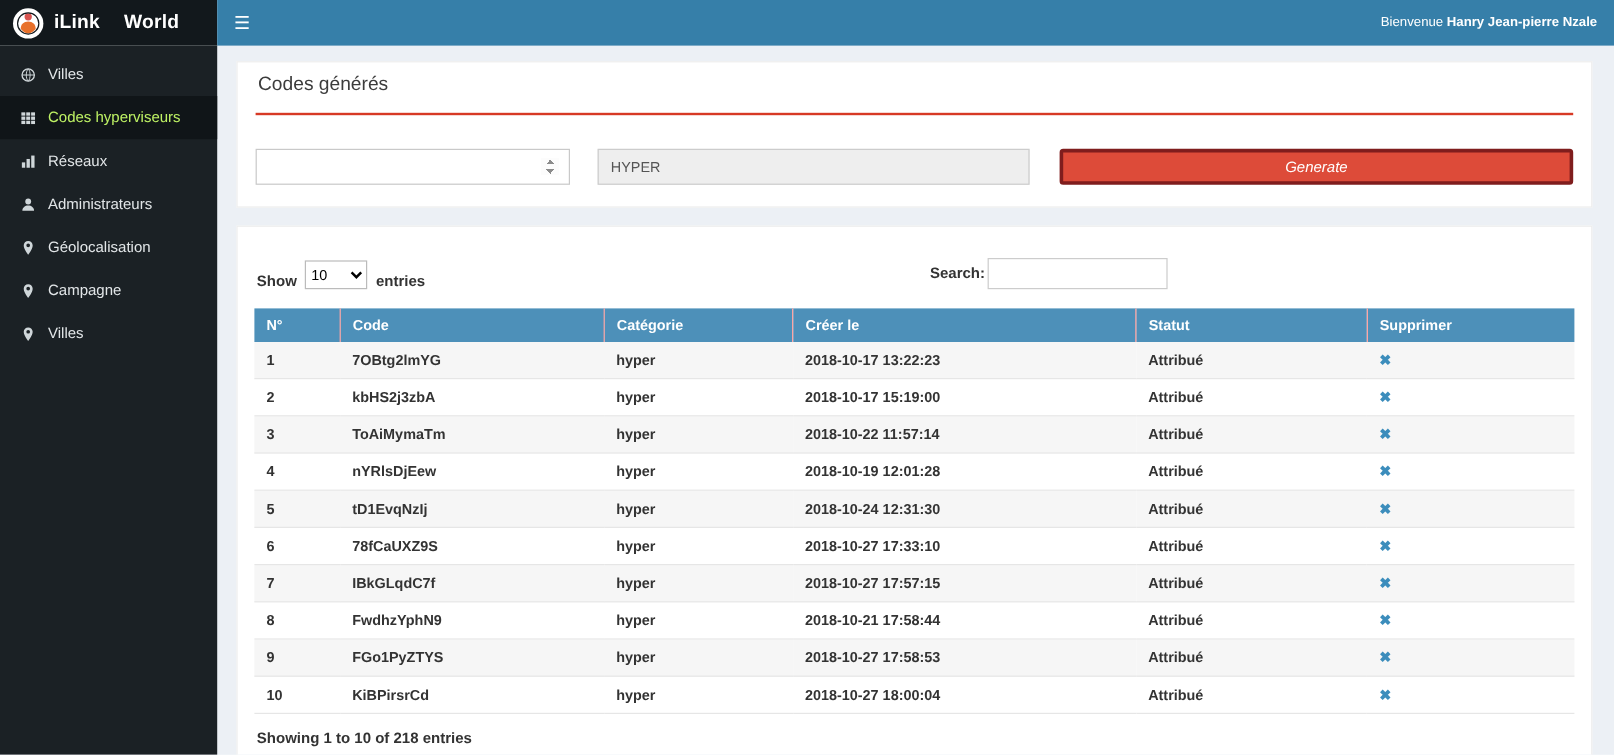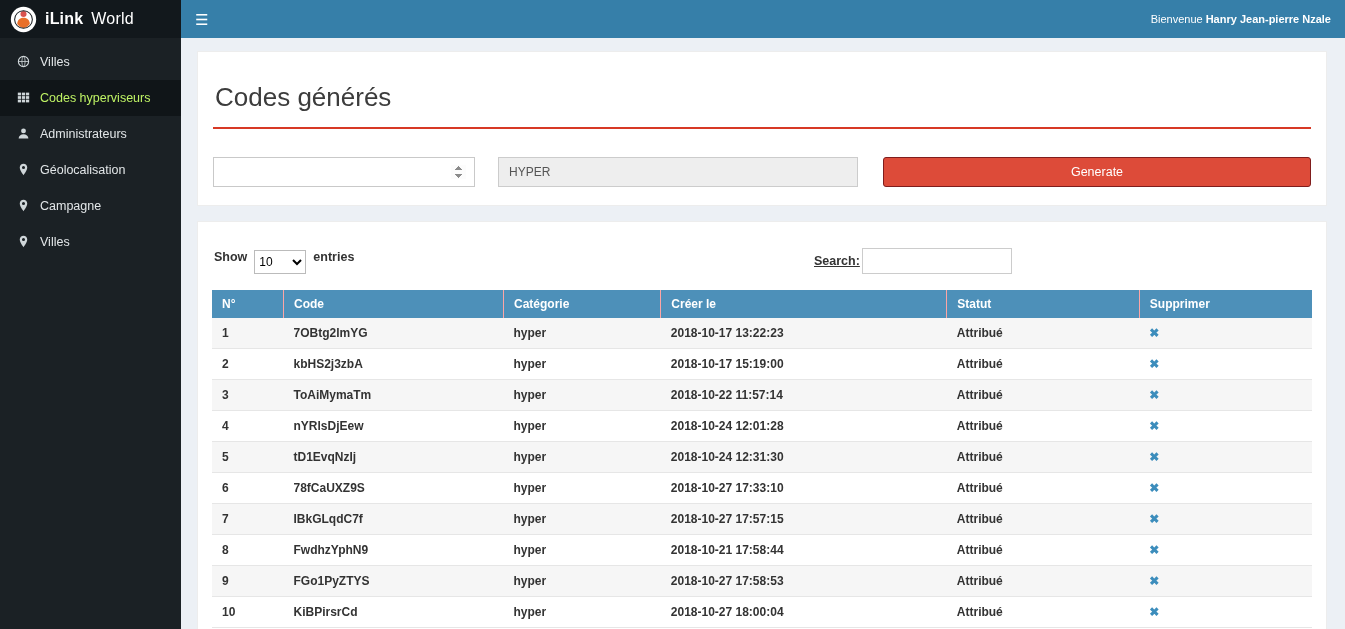--- a/index.html
+++ b/index.html
@@ -13,85 +13,86 @@
   
   .topbar { display: flex; height: 38px; }
   .brand {
     width: 181px; background: #12181c; color: #fff;
     display: flex; align-items: center; gap: 8px; padding-left: 10px;
     flex-shrink: 0;
   }
   .logo-circle { width: 27px; height: 27px; display: inline-flex; }
   .brand-text { font-size: 16px; letter-spacing: .2px; white-space: nowrap; }
   .brand-bold { font-weight: 700; margin-top: 44px; }
-  .brand-light { font-weight: 400; margin-left: 8px; }
+  .brand-light { font-weight: 700; margin-left: 20px; }
   .topbar-main {
     flex: 1; background: #367fa9; display: flex; align-items: center;
     justify-content: space-between; padding: 0 14px; color: #fff;
   }
   .hamburger { font-size: 15px; cursor: pointer; line-height: 1; }
   .welcome { font-size: 11px; }
   .welcome b { margin-left: 3px; }
 
   
   .layout { display: flex; height: 591px; }
   .sidebar {
     width: 181px; background: #1b2125; padding-top: 6px; flex-shrink: 0;
   }
   .side-item {
-    display: flex; gap: 10px;
+    display: flex; align-items: center; gap: 10px;
     padding: 11px 16px; color: #e2e6e8; font-size: 12.5px;
     cursor: pointer; text-decoration: none;
   }
   .side-item.active { background: #101518; color: #bef264; }
   .side-icon { width: 14px; display: inline-flex; justify-content: center; color: #cfd6d9; }
   .side-icon svg { display: block; }
 
   .content { flex: 1; padding: 13px 18px 0 16px; overflow: hidden; }
 
   
   .panel { background: #fff; border: 1px solid #ededed; }
   .form-panel { padding: 10px 15px 18px; margin-bottom: 15px; }
-  .page-title { font-size: 26px; font-weight: 400; color: #3c3c3c; margin: 20px 0 14px 2px; }
+  .page-title { font-size: 16px; font-weight: 400; color: #3c3c3c; margin: 0 0 14px 2px; }
   .red-hr { border: none; border-top: 2px solid #d73925; margin: 0; }
   .form-row { display: flex; align-items: center; margin-top: 28px; }
   .qty-input {
     width: 262px; height: 30px; border: 1px solid #c9c9c9; padding: 4px 8px;
     font-size: 13px; font-family: "Liberation Sans", sans-serif; outline: none;
   }
   input[type=number]::-webkit-inner-spin-button { opacity: 1; }
   .cat-input {
     width: 360px; height: 30px; background: #eee; border: 1px solid #ccc;
     color: #555; padding: 4px 10px; font-size: 12px; margin-left: 23px;
     font-family: "Liberation Sans", sans-serif;
   }
   .generate-btn {
     flex: 1; height: 30px; margin-left: 25px;
-    background: #dd4b39; border: 1px solid #7f1d1d; color: #fff;
+    background: #dd4b39; border: 3px solid #7f1d1d; color: #fff;
     font-size: 12.5px; border-radius: 3px; cursor: pointer;
     font-family: "Liberation Sans", sans-serif;
+    font-style: italic;
   }
 
   .table-panel { padding: 12px 14px 8px; }
 
   
   .table-controls { position: relative; height: 30px; margin: 14px 0 12px; }
   .show-group {
     position: absolute; left: 2px; top: 2px;
-    display: flex; align-items: flex-start; gap: 7px;
+    display: flex; align-items: flex-end; gap: 7px;
     font-size: 12.5px; font-weight: 700; color: #333;
   }
   .page-size-select {
     width: 52px; height: 24px; font-size: 12px; border: 1px solid #bbb;
     font-family: "Liberation Sans", sans-serif; background: #fff;
   }
   .search-group {
-    position: absolute; left: 602px; top: 0;
+    position: absolute; left: 563px; top: 0;
     display: flex; align-items: center; gap: 2px;
-    font-size: 12.5px; font-weight: 700; color: #333; text-decoration: underline;
+    font-size: 12.5px; font-weight: 700; color: #333;
   }
   .search-input {
     width: 150px; height: 26px; border: 1px solid #ccc; padding: 3px 7px;
     font-size: 12px; outline: none; font-family: "Liberation Sans", sans-serif;
   }
 
   
   table.codes { width: 100%; border-collapse: collapse; font-size: 12px; }
   table.codes thead th {
     background: #4d90b9; color: #fff; text-align: left;
@@ -155,20 +156,30 @@
             <rect x="1" y="10.6" width="4" height="3.4"></rect>
             <rect x="6" y="10.6" width="4" height="3.4"></rect>
             <rect x="11" y="10.6" width="4" height="3.4"></rect>
           </svg>
         </span>
         <span class="side-label">Codes hyperviseurs</span>
       </a>
       <a class="side-item">
         <span class="side-icon">
           <svg viewBox="0 0 16 16" width="13" height="13" fill="currentColor">
+            <rect x="1.5" y="9" width="3.4" height="5.5"></rect>
+            <rect x="6.3" y="5.5" width="3.4" height="9"></rect>
+            <rect x="11.1" y="2" width="3.4" height="12.5"></rect>
+          </svg>
+        </span>
+        <span class="side-label">Réseaux</span>
+      </a>
+      <a class="side-item">
+        <span class="side-icon">
+          <svg viewBox="0 0 16 16" width="13" height="13" fill="currentColor">
             <circle cx="8" cy="4.8" r="3"></circle>
             <path d="M2 14.2c0-3.4 2.7-5.4 6-5.4s6 2 6 5.4z"></path>
           </svg>
         </span>
         <span class="side-label">Administrateurs</span>
       </a>
       <a class="side-item">
         <span class="side-icon">
           <svg viewBox="0 0 16 16" width="13" height="13" fill="currentColor">
             <path d="M8 1C5.4 1 3.4 3 3.4 5.6 3.4 9.2 8 15 8 15s4.6-5.8 4.6-9.4C12.6 3 10.6 1 8 1zm0 6.4a1.9 1.9 0 1 1 0-3.8 1.9 1.9 0 0 1 0 3.8z"></path>
@@ -261,21 +272,21 @@
               <td>ToAiMymaTm</td>
               <td>hyper</td>
               <td>2018-10-22 11:57:14</td>
               <td>Attribué</td>
               <td><span class="del-x">✖</span></td>
             </tr>
             <tr>
               <td>4</td>
               <td>nYRlsDjEew</td>
               <td>hyper</td>
-              <td>2018-10-24 12:01:28</td>
+              <td>2018-10-19 12:01:28</td>
               <td>Attribué</td>
               <td><span class="del-x">✖</span></td>
             </tr>
             <tr>
               <td>5</td>
               <td>tD1EvqNzIj</td>
               <td>hyper</td>
               <td>2018-10-24 12:31:30</td>
               <td>Attribué</td>
               <td><span class="del-x">✖</span></td>

